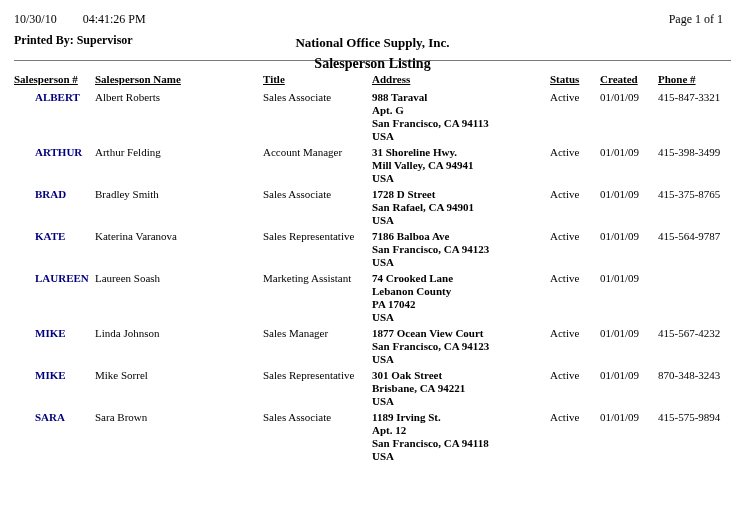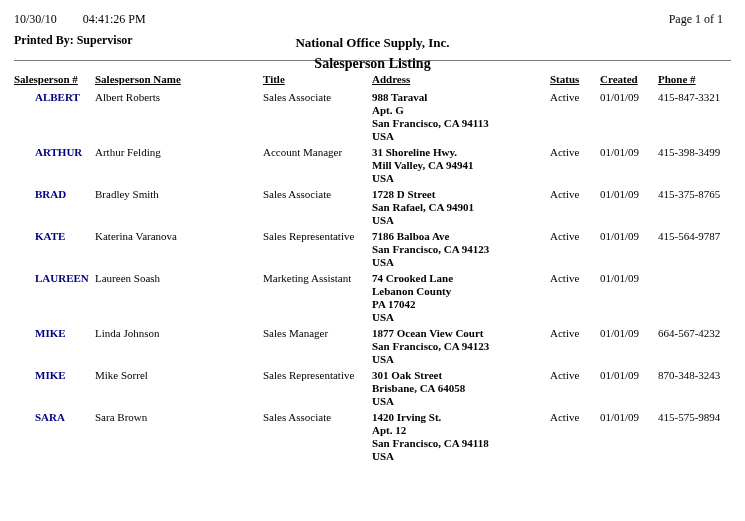--- a/index.html
+++ b/index.html
@@ -156,44 +156,44 @@
       <td><span class="id-link" style="color: rgb(0, 0, 128);">MIKE</span></td>
       <td>Linda Johnson</td>
       <td>Sales Manager</td>
       <td>
             <div class="addr-line">1877 Ocean View Court</div>
             <div class="addr-line">San Francisco, CA 94123</div>
             <div class="addr-line">USA</div>
           </td>
       <td>Active</td>
       <td>01/01/09</td>
-      <td>664-567-4232</td>
+      <td>415-567-4232</td>
     </tr>
 
 
     <tr>
       <td><span class="id-link" style="color: rgb(0, 0, 128);">MIKE</span></td>
       <td>Mike Sorrel</td>
       <td>Sales Representative</td>
       <td>
             <div class="addr-line">301 Oak Street</div>
-            <div class="addr-line">Brisbane, CA 64058</div>
+            <div class="addr-line">Brisbane, CA 94221</div>
             <div class="addr-line">USA</div>
           </td>
       <td>Active</td>
       <td>01/01/09</td>
       <td>870-348-3243</td>
     </tr>
 
     <tr>
       <td><span class="id-link" style="color: rgb(0, 0, 128);">SARA</span></td>
       <td>Sara Brown</td>
       <td>Sales Associate</td>
       <td>
-            <div class="addr-line">1420 Irving St.</div>
+            <div class="addr-line">1189 Irving St.</div>
             <div class="addr-line">Apt. 12</div>
             <div class="addr-line">San Francisco, CA 94118</div>
             <div class="addr-line">USA</div>
           </td>
       <td>Active</td>
       <td>01/01/09</td>
       <td>415-575-9894</td>
     </tr>
   </tbody>
   </table>

